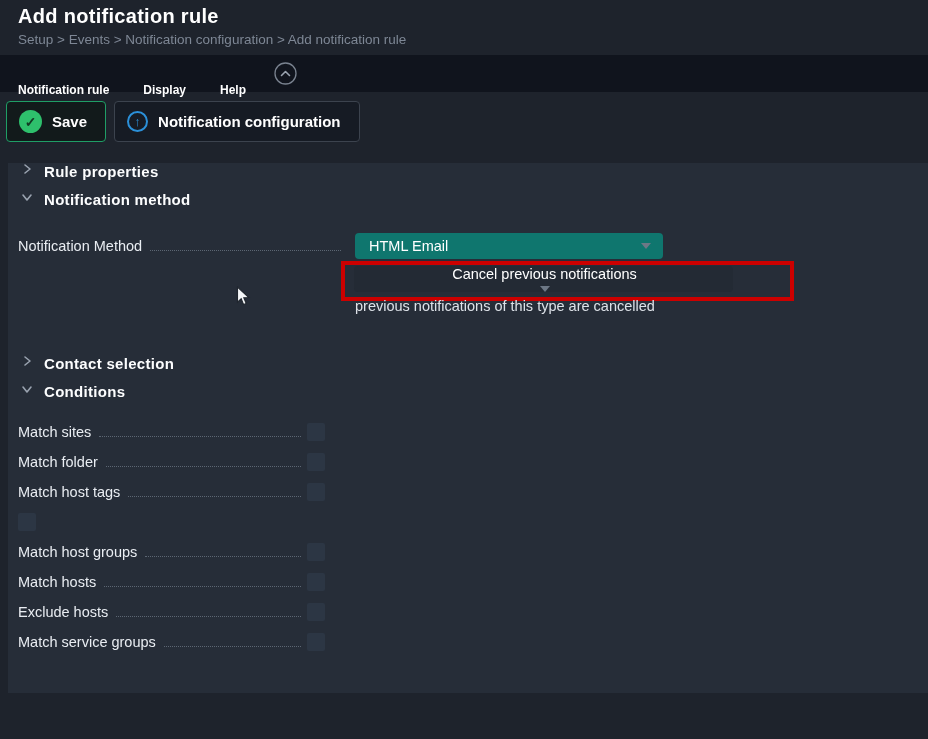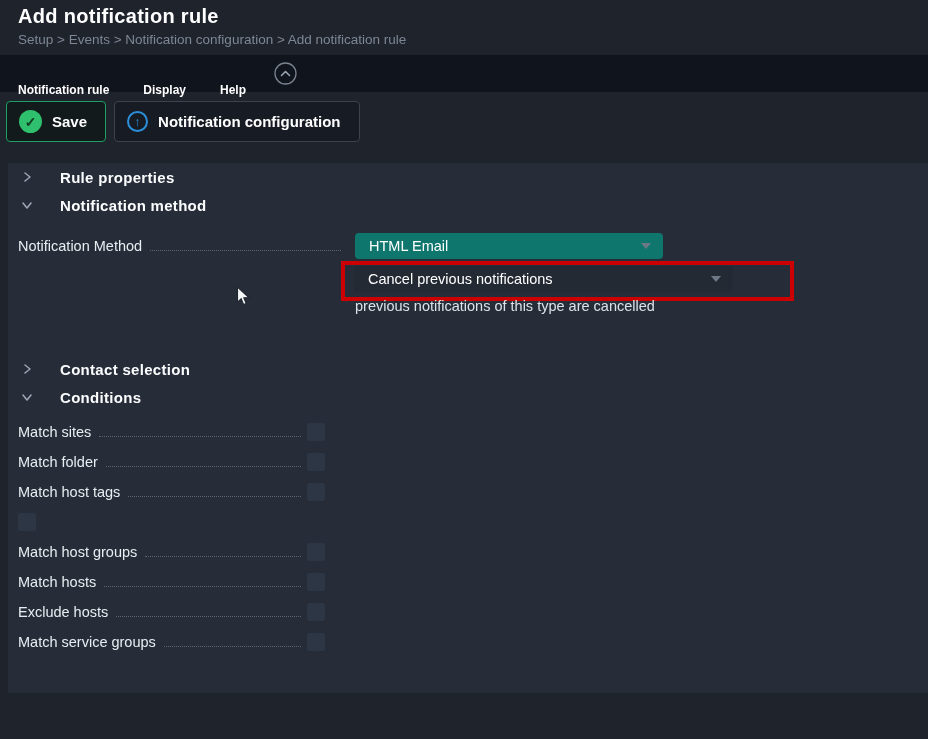--- a/index.html
+++ b/index.html
@@ -42,21 +42,21 @@
     width: 21px; height: 21px; border-radius: 50%; border: 2px solid #2b90d9;
     color: #2b90d9; font-size: 13px; font-weight: bold;
     display: flex; align-items: center; justify-content: center;
   }
 
   
   .content { margin-left: 8px; }
   .section { background: #262d38; margin-top: 0; position: relative; }
   .section.first { margin-top: 21px; }
   .section-header {
-    height: 28px; display: flex; align-items: center; padding-left: 13px; gap: 27px; cursor: pointer;
+    height: 28px; display: flex; padding-left: 13px; gap: 11px; cursor: pointer;
   }
   .section-title { font-size: 15px; font-weight: bold; color: #fcfdfe; letter-spacing: .3px; }
   .chev svg { display: block; }
 
   
   .frow { display: flex; align-items: center; height: 30px; padding-left: 10px; position: relative; }
   .label-wrap { display: flex; align-items: baseline; width: 289px; }
   .label-wrap.wide { width: 329px; }
   .flabel { font-size: 14.5px; color: #e9edf2; white-space: nowrap; }
   .leader { flex: 1; border-bottom: 1px dotted #5c6673; margin: 0 6px 3px 8px; height: 11px; min-width: 12px; }
@@ -79,21 +79,21 @@
   }
 
   
   #nm-section { height: 164px; }
   .nm-row1 { margin-top: 12px; }
   #nm-select1 { width: 308px; margin-left: 8px; }
   .red-box {
     position: absolute; left: 333px; top: 70px; width: 453px; height: 40px;
     border: 4px solid #cc0000; pointer-events: none;
   }
-  #nm-select2 { position: absolute; left: 346px; top: 75px; width: 379px; background: #232a34; }
+  #nm-select2 { position: absolute; left: 346px; top: 75px; width: 379px; background: #232a34; flex-direction: column; }
   .nm-help { position: absolute; left: 347px; top: 107px; font-size: 14.5px; color: #dde2e8; }
   .nm-bulk { position: absolute; left: 0; top: 343px; width: 100%; }
 
   
   #cond-section { height: 310px; }
   .cond-rows { padding-top: 6px; }
   .label-input {
     margin-left: 30px; height: 21px; min-width: 142px; border-radius: 6px;
     background: #39434f; color: #ffffff; font-size: 14.5px;
     display: flex; align-items: center; padding: 0 14px 2px 14px; cursor: text;

